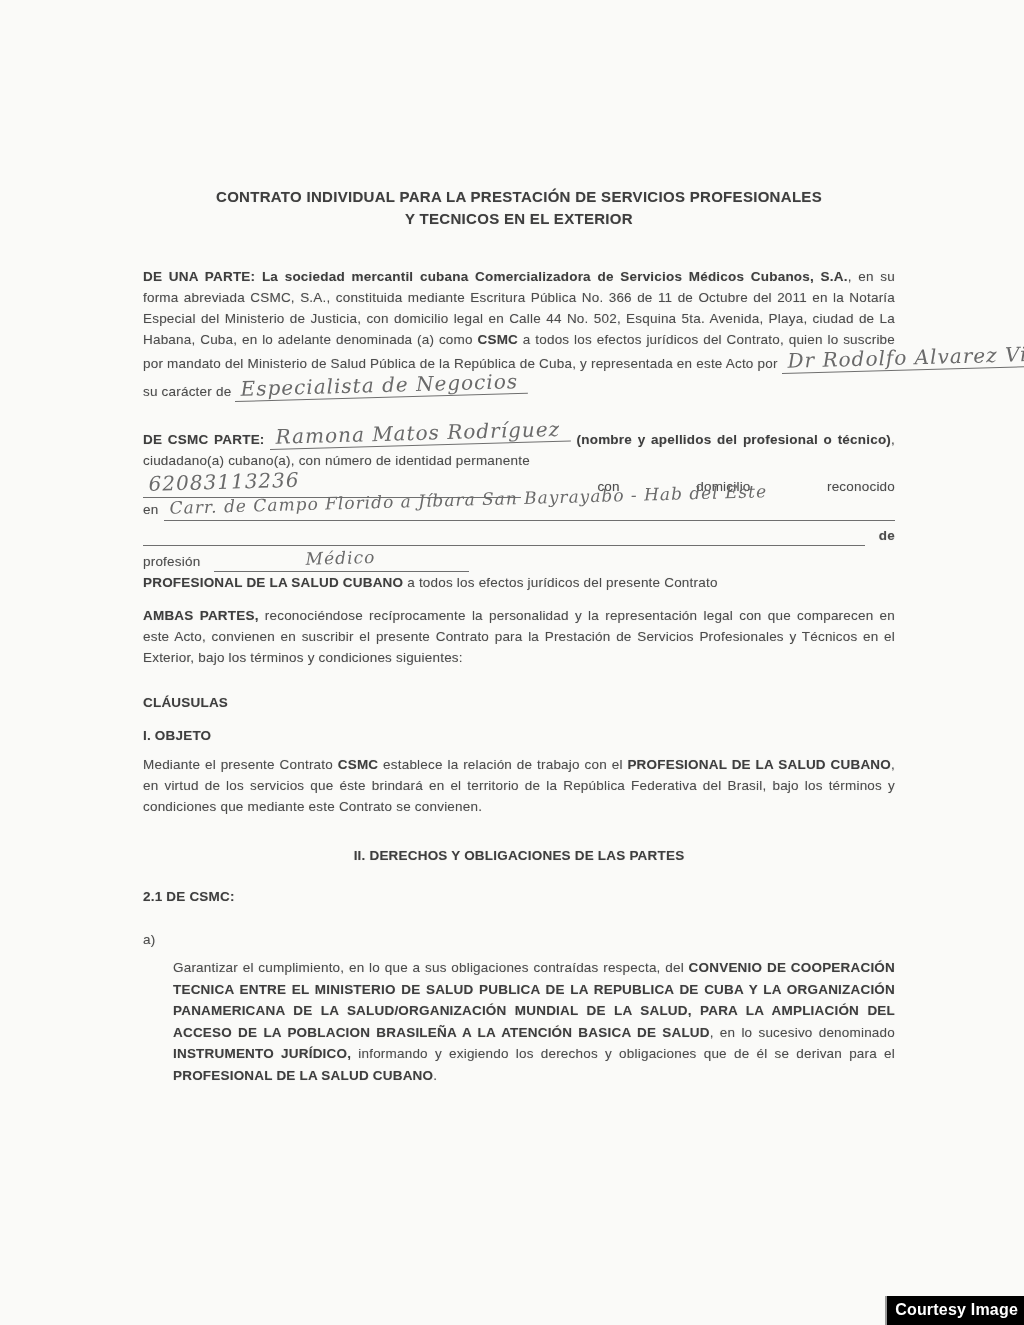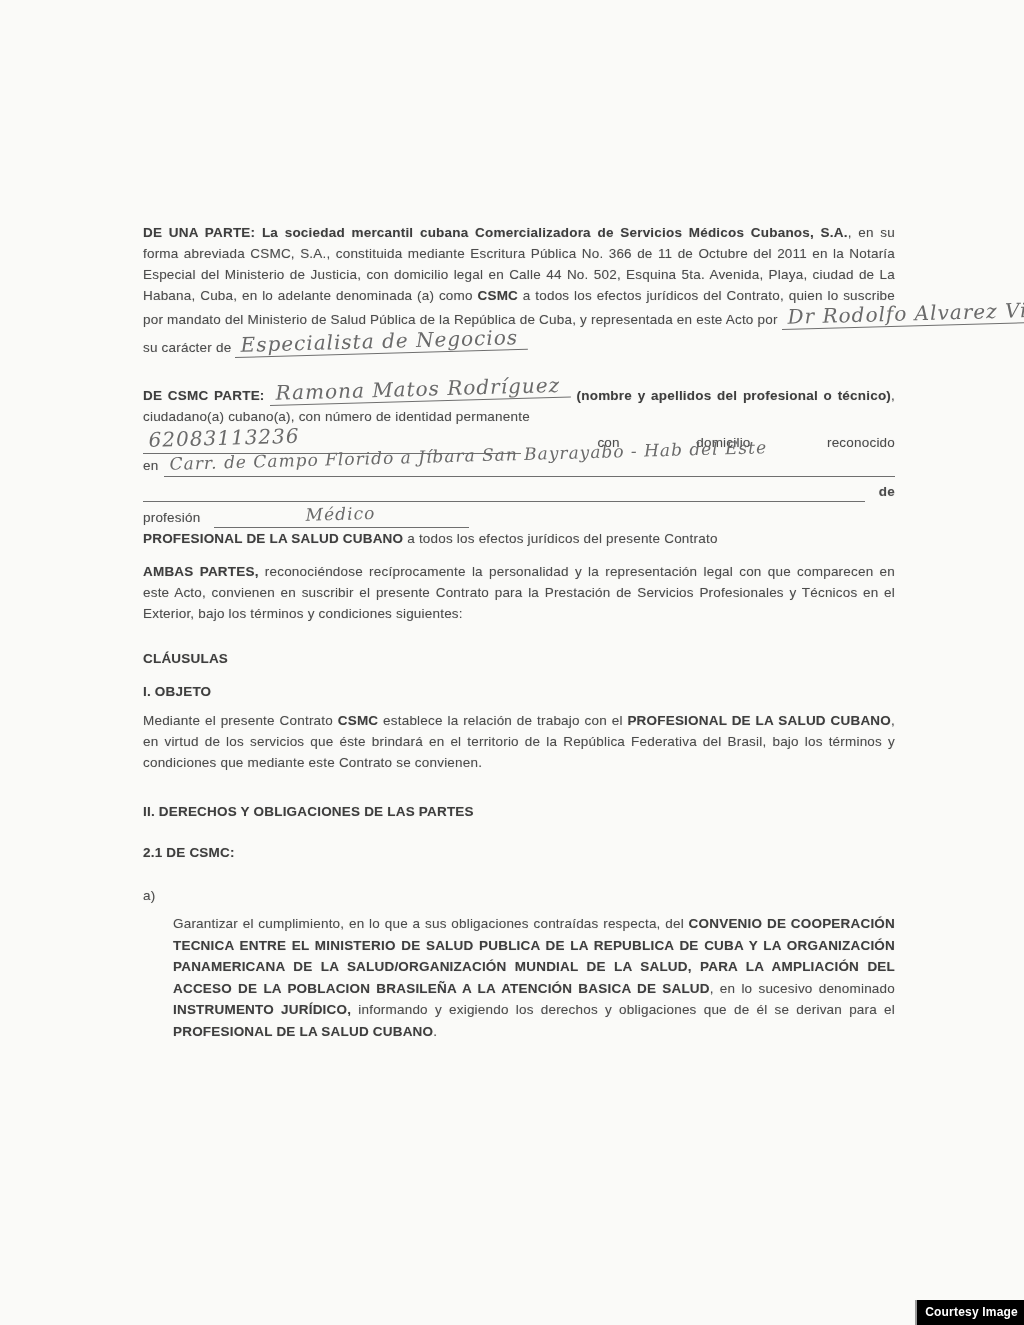--- a/index.html
+++ b/index.html
@@ -22,21 +22,21 @@
   .title{ text-align:center; font-weight:bold; font-size:15px; line-height:22px;
     color:var(--ink-bold); letter-spacing:.3px;}
   .para{ text-align:justify; }
   b,.b{ font-weight:bold; color:var(--ink-bold); }
   .p1{ margin-top:36px; }
   .p2{ margin-top:24px; }
   .p3{ margin-top:12px; }
   .center-head{ margin-top:24px; text-align:left; font-weight:bold; color:var(--ink-bold); }
   .sec-head{ margin-top:12px; font-weight:bold; color:var(--ink-bold); }
   .p4{ margin-top:8px; }
-  .sec2{ margin-top:28px; }
+  .sec2{ margin-top:28px;text-align:center; }
   .sub2{ margin-top:20px; }
   .clause{ margin-top:22px; display:flex; line-height:21.5px; }
   .clause .marker{ width:30px; flex:none; }
   .clause .ctext{ flex:1; text-align:justify;margin-top:28px; }
 
   
   .hw{
     font-family:"DejaVu Serif","Liberation Serif",serif;
     font-style:italic; color:var(--hand); text-shadow:none; letter-spacing:1px;
     display:inline-block; transform:rotate(-1.6deg); transform-origin:left bottom;
@@ -57,30 +57,34 @@
   .rowC{ margin-top:4px;font-weight:bold; }
   .rowC .blank{ flex:1; border-bottom:1.6px solid var(--line); height:18px; margin-right:14px; }
   .rowD{ margin-top:3px; }
   .rowD .profblank{ flex:0 0 255px; border-bottom:1.6px solid var(--line); margin:0 10px 0 14px; text-align:center;}
   .rowD .tail{ flex:1; text-align-last:justify; }
   .carater{ margin-top:4px; }
 
   .courtesy{
     position:absolute; right:0; bottom:0;
     background:var(--badge-bg); color:var(--badge-text);
-    font-size:12px; font-weight:bold; letter-spacing:.2px;
+    font-size:16px; font-weight:bold; letter-spacing:.2px;
     padding:5px 6px 6px 8px; border-left:2px solid #9a9a9a; text-shadow:none;
   }
 </style>
 </head>
 <body>
 
 <div class="page">
   <div class="doc">
 
+    <div class="title">
+      <div>CONTRATO INDIVIDUAL PARA LA PRESTACIÓN DE SERVICIOS PROFESIONALES</div>
+      <div>Y TECNICOS EN EL EXTERIOR</div>
+    </div>
 
     <div class="para p1"><b>DE UNA PARTE: </b><b>La sociedad mercantil cubana Comercializadora de Servicios Médicos Cubanos, S.A.</b><span>, en su forma abreviada CSMC, S.A., constituida mediante Escritura Pública No. 366 de 11 de Octubre del 2011 en la Notaría Especial del Ministerio de Justicia, con domicilio legal en Calle 44 No. 502, Esquina 5ta. Avenida, Playa, ciudad de La Habana, Cuba, en lo adelante denominada (a) como </span><b>CSMC</b><span> a todos los efectos jurídicos del Contrato, quien lo suscribe por mandato del Ministerio de Salud Pública de la República de Cuba, y representada en este Acto por </span><span class="hw-anchor"><span class="hw hw-lg u">Dr Rodolfo Alvarez Villanueva</span></span>
     </div>
     <div class="carater"><span>su carácter de </span><span class="hw hw-lg u">Especialista de Negocios</span>
     </div>
 
     <div class="p2">
       <div class="para"><b>DE CSMC PARTE: </b><span class="hw hw-lg u">Ramona Matos Rodríguez</span><b> (nombre y apellidos del profesional o técnico)</b><span>, ciudadano(a) cubano(a), con número de identidad permanente</span>
       </div>
       <div class="row rowA">

